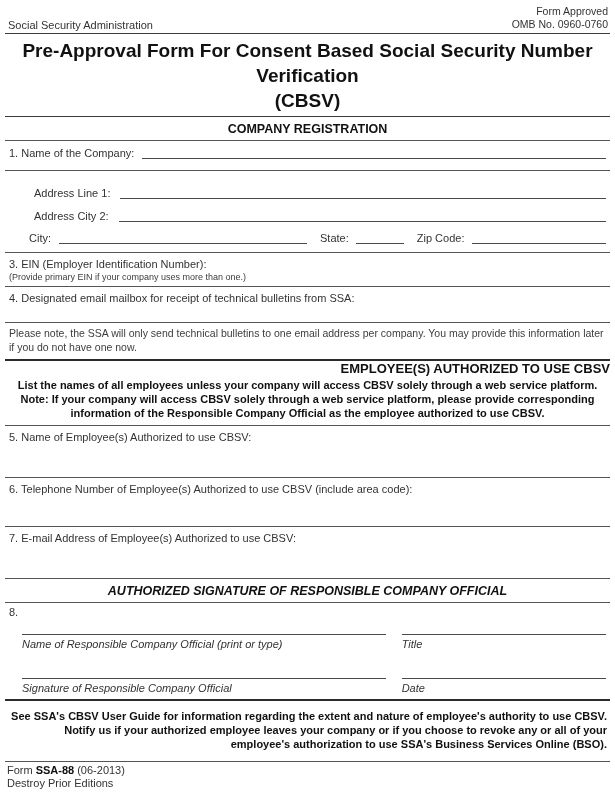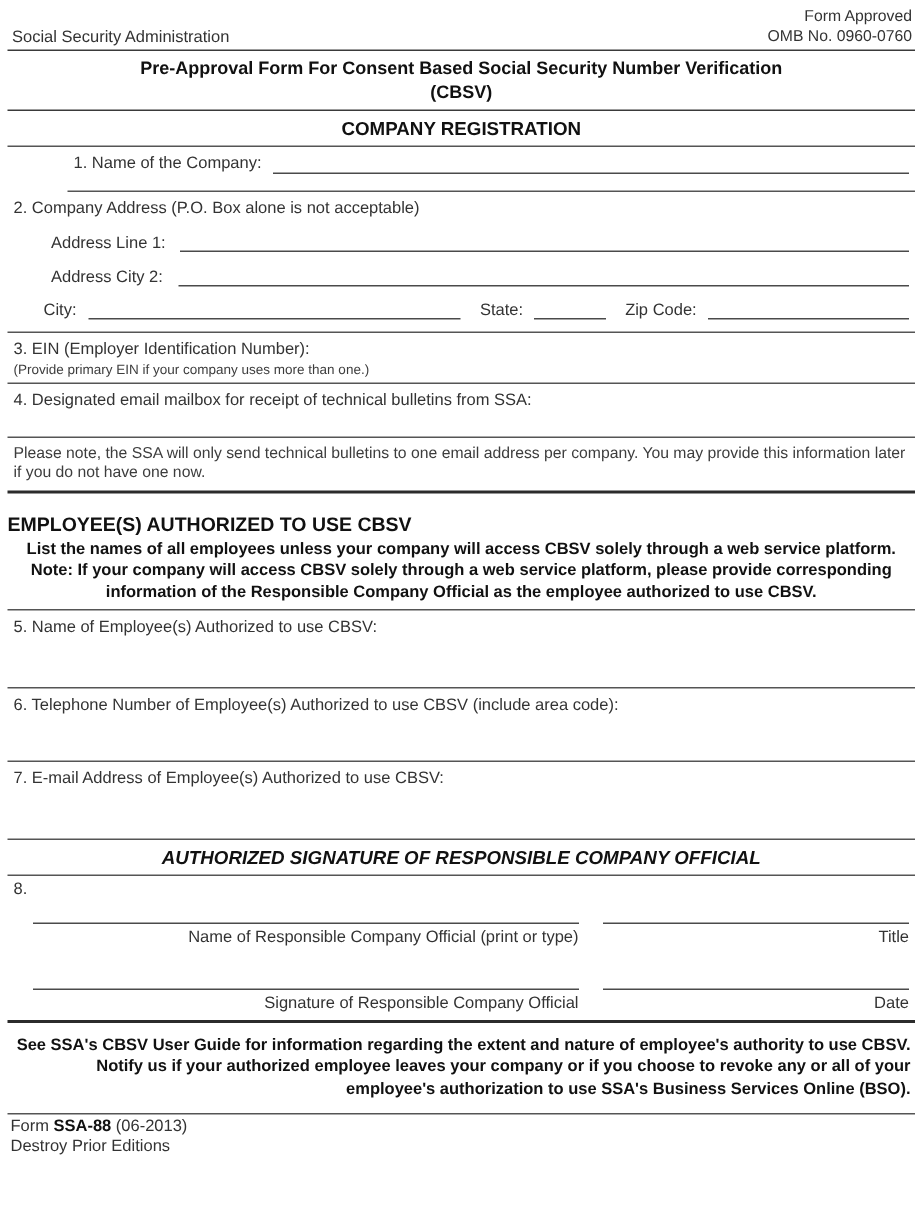--- a/index.html
+++ b/index.html
@@ -12,61 +12,61 @@
   }
   .page { width:615px; height:812px; padding:3px 5px 2px; background:#fff; }
 
   
   .topbar { display:flex; justify-content:space-between; align-items:flex-end;
             padding:2px 2px 2px 3px; border-bottom:1px solid #3a3a3a; }
   .agency { font-size:11px; color:#333; }
   .approved { text-align:right; font-size:10.5px; line-height:1.25; color:#333; }
 
   
-  .titleblock { text-align:center; font-weight:bold; font-size:12px; line-height:1.32;
+  .titleblock { text-align:center; font-weight:bold; font-size:19px; line-height:1.32;
                 color:#111; padding:4px 0 3px; border-bottom:1px solid #3a3a3a; }
 
   .secheader { text-align:center; font-weight:bold; font-size:12.5px; color:#111;
                padding:5px 0 4px; border-bottom:1px solid #555; }
 
   .q { font-size:11px; color:#333; border-bottom:1px solid #555; padding:5px 4px 4px; }
-  .lblrow { display:flex; align-items:flex-start;margin-left:40px; }
+  .lblrow { display:flex; align-items:center; }
   .fill { border-bottom:1px solid #4a4a4a; height:13px; flex:1 1 auto; margin-left:8px; }
 
   
   .q1 { padding-bottom:11px; }
 
   
   .q2 .sub { display:flex; align-items:flex-end; margin:10px 0 0 25px;justify-content:flex-end; }
   .q2 .sub .fill { margin-left:10px; }
   .csz { display:flex; align-items:flex-end; margin:9px 0 4px 20px; }
   .csz .fill-city { border-bottom:1px solid #4a4a4a; height:13px; width:248px; margin-left:8px; }
   .csz .lab { margin-left:13px; }
   .csz .fill-state { border-bottom:1px solid #4a4a4a; height:13px; width:48px; margin-left:7px; }
   .csz .fill-zip { border-bottom:1px solid #4a4a4a; height:13px; flex:1 1 auto; margin-left:8px; }
 
   .subnote { font-size:9px; color:#3d3d3d; margin-top:2px; }
   .blank { width:100%; }
 
   .note { font-size:10.5px; color:#3d3d3d; line-height:1.25; padding:4px 4px 5px;
           border-bottom:2px solid #2b2b2b; }
 
-  .empheader { text-align:left; font-weight:bold; font-size:13px; color:#111; padding:13px 0 1px; }
+  .empheader { text-align:right; font-weight:bold; font-size:13px; color:#111; padding:0 0 1px; }
   .instructions { text-align:center; font-weight:bold; font-size:11px; line-height:1.3;
                   color:#111; padding:1px 4px 4px; border-bottom:1px solid #555; }
 
   .sigheader { text-align:center; font-weight:bold; font-size:12.5px; color:#111;
                padding:5px 0 4px; border-bottom:1px solid #555;font-style:italic; }
 
   
   .q8 { font-size:11px; color:#333; border-bottom:2px solid #2b2b2b; padding:3px 4px 5px; }
   .itemnum { font-size:11px; }
   .siggrid { display:grid; grid-template-columns:1.78fr 1fr; column-gap:16px; padding-left:13px; margin-top:2px; }
   .sigcell .sigline { border-bottom:1px solid #4a4a4a; height:15px; }
-  .sigcell .caption { text-align:right; font-size:11px; padding-top:3px; }
+  .sigcell .caption { text-align:left; font-size:11px; padding-top:3px;font-style:italic; }
   .sigrow2 { margin-top:14px; }
   .contactrow { display:flex; align-items:flex-end; margin:13px 0 0 16px; }
   .contactrow .fill { margin-left:9px; }
   .contactrow.email { margin-top:9px; margin-bottom:3px; }
 
   .footnotice { font-weight:bold; font-size:11px; line-height:1.3; color:#111;
                 padding:8px 3px 6px;text-align:right; }
   .formid { border-top:1px solid #555; margin-top:3px; padding:2px 2px 0; font-size:11px; color:#333; }
   .formid b { color:#111; }
   .formid .seg { margin-right:3px; }
@@ -91,21 +91,20 @@
   </div>
 
   <div class="secheader">COMPANY REGISTRATION</div>
 
   <div class="q q1 lblrow">
     <span>1. Name of the Company:</span>
     <span class="fill"></span>
   </div>
 
   <div class="q q2">
-    <div>2.  Company Address (P.O. Box alone is not acceptable)</div>
     <div class="sub">
       <span>Address Line 1:</span>
       <span class="fill"></span>
     </div>
     <div class="sub">
       <span>Address City 2:</span>
       <span class="fill"></span>
     </div>
     <div class="csz">
       <span>City:</span>

